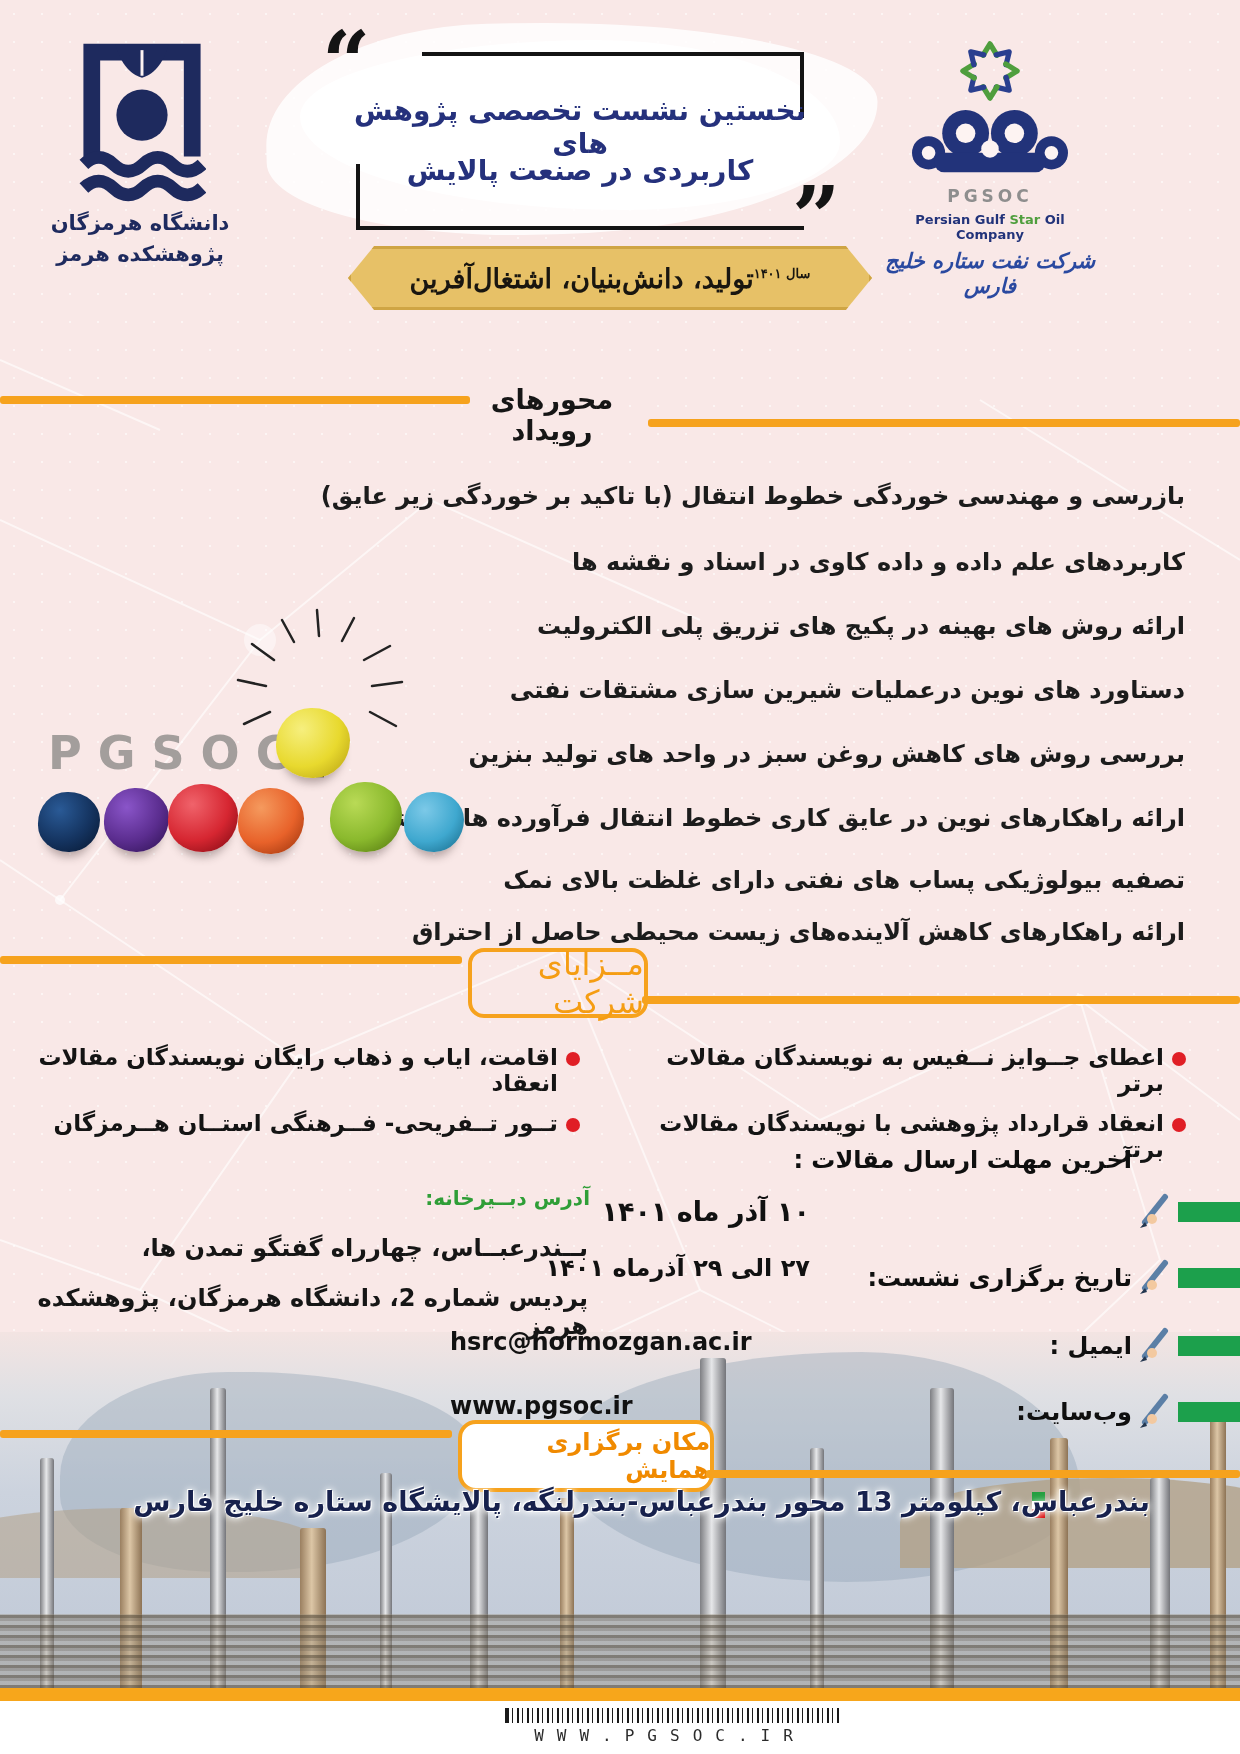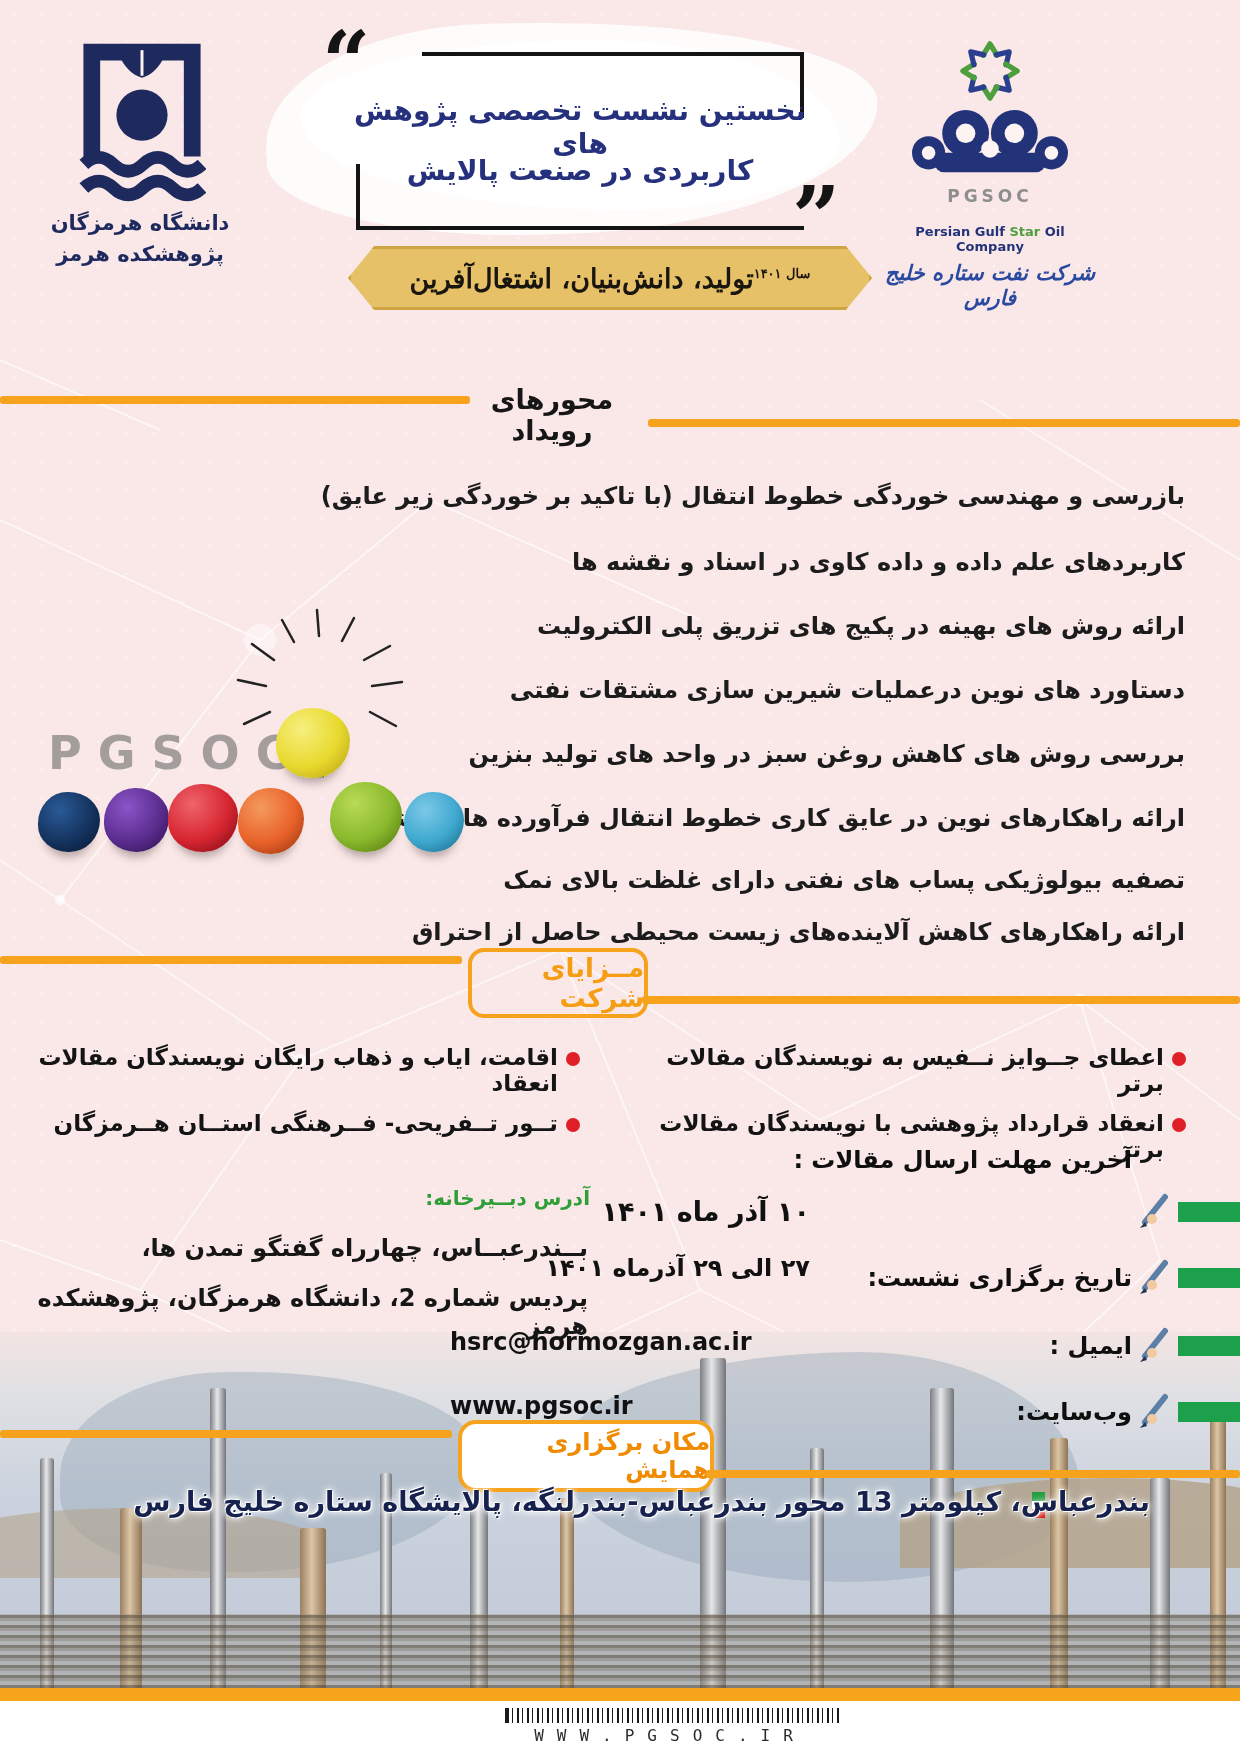--- a/index.html
+++ b/index.html
@@ -32,21 +32,21 @@
   .fr-top{left:422px;top:52px;width:382px;height:4px;}
   .fr-right{left:800px;top:52px;width:4px;height:66px;}
   .fr-bottom{left:356px;top:226px;width:448px;height:4px;}
   .fr-left{left:356px;top:164px;width:4px;height:66px;}
   .title{left:340px;width:480px;text-align:center;color:#25317c;font-weight:bold;
     font-size:28px;z-index:3;}
   .title-l1{top:94px;}
   .title-l2{top:154px;}
   .pgsoc-block{left:880px;top:36px;width:220px;text-align:center;z-index:2;}
   .pgsoc-abbr{color:#8e8e8e;font-size:17px;letter-spacing:4px;font-weight:bold;margin-top:2px;}
-  .pgsoc-en{color:#22337a;font-size:13px;font-weight:bold;margin-top:18px;}
+  .pgsoc-en{color:#22337a;font-size:13px;font-weight:bold;margin-top:6px;}
   .pgsoc-en .star{color:#4f9e3d;}
   .pgsoc-fa{color:#2a49a0;font-size:21px;font-weight:bold;
     font-family:"DejaVu Serif","Liberation Serif",serif;font-style:italic;margin-top:6px;}
   
   .slogan{left:348px;top:246px;width:524px;height:64px;background:#e7c167;
     clip-path:polygon(0 50%,5% 0,95% 0,100% 50%,95% 100%,5% 100%);
     box-shadow:inset 0 0 0 3px #cfa544;display:flex;align-items:center;justify-content:center;
     z-index:2;}
   .slogan-inner{color:#191610;font-family:"DejaVu Serif","Liberation Serif",serif;
     font-weight:bold;font-size:27px;white-space:nowrap;}
@@ -65,21 +65,21 @@
     letter-spacing:16px;z-index:1;}
   .ball{border-radius:48% 52% 50% 50%/53% 47% 55% 45%;z-index:2;
     box-shadow:0 12px 9px -7px rgba(60,40,40,.35);}
   .rays{left:232px;top:608px;width:175px;height:205px;z-index:1;}
   
   .h-benef-l{left:0;top:956px;width:462px;height:8px;}
   .h-benef-r{left:642px;top:996px;width:598px;height:8px;}
   .benef-box{left:468px;top:948px;width:172px;height:62px;border:4px solid #f6a21d;
     border-radius:16px;background:transparent;display:flex;align-items:center;
     justify-content:center;z-index:2;}
-  .benef-box span{color:#f59d13;font-weight:700;font-size:26px;}
+  .benef-box span{color:#f59d13;font-weight:400;font-size:32px;}
   .bullet{width:14px;height:14px;border-radius:50%;background:#e01e25;z-index:2;}
   .benef-item{color:#141414;font-weight:bold;font-size:23px;text-align:right;z-index:2;}
   
   .gbar{width:62px;height:20px;background:#1ca04c;left:1178px;z-index:2;}
   .pen{width:42px;height:40px;left:1134px;z-index:3;}
   .dlabel{width:420px;left:712px;text-align:right;color:#0f0f0f;font-weight:bold;
     font-size:24px;z-index:2;}
   .dvalue{width:360px;left:450px;color:#111;font-weight:bold;z-index:2;}
   
   .sec-head{left:330px;top:1186px;width:260px;text-align:right;color:#2f9e37;

